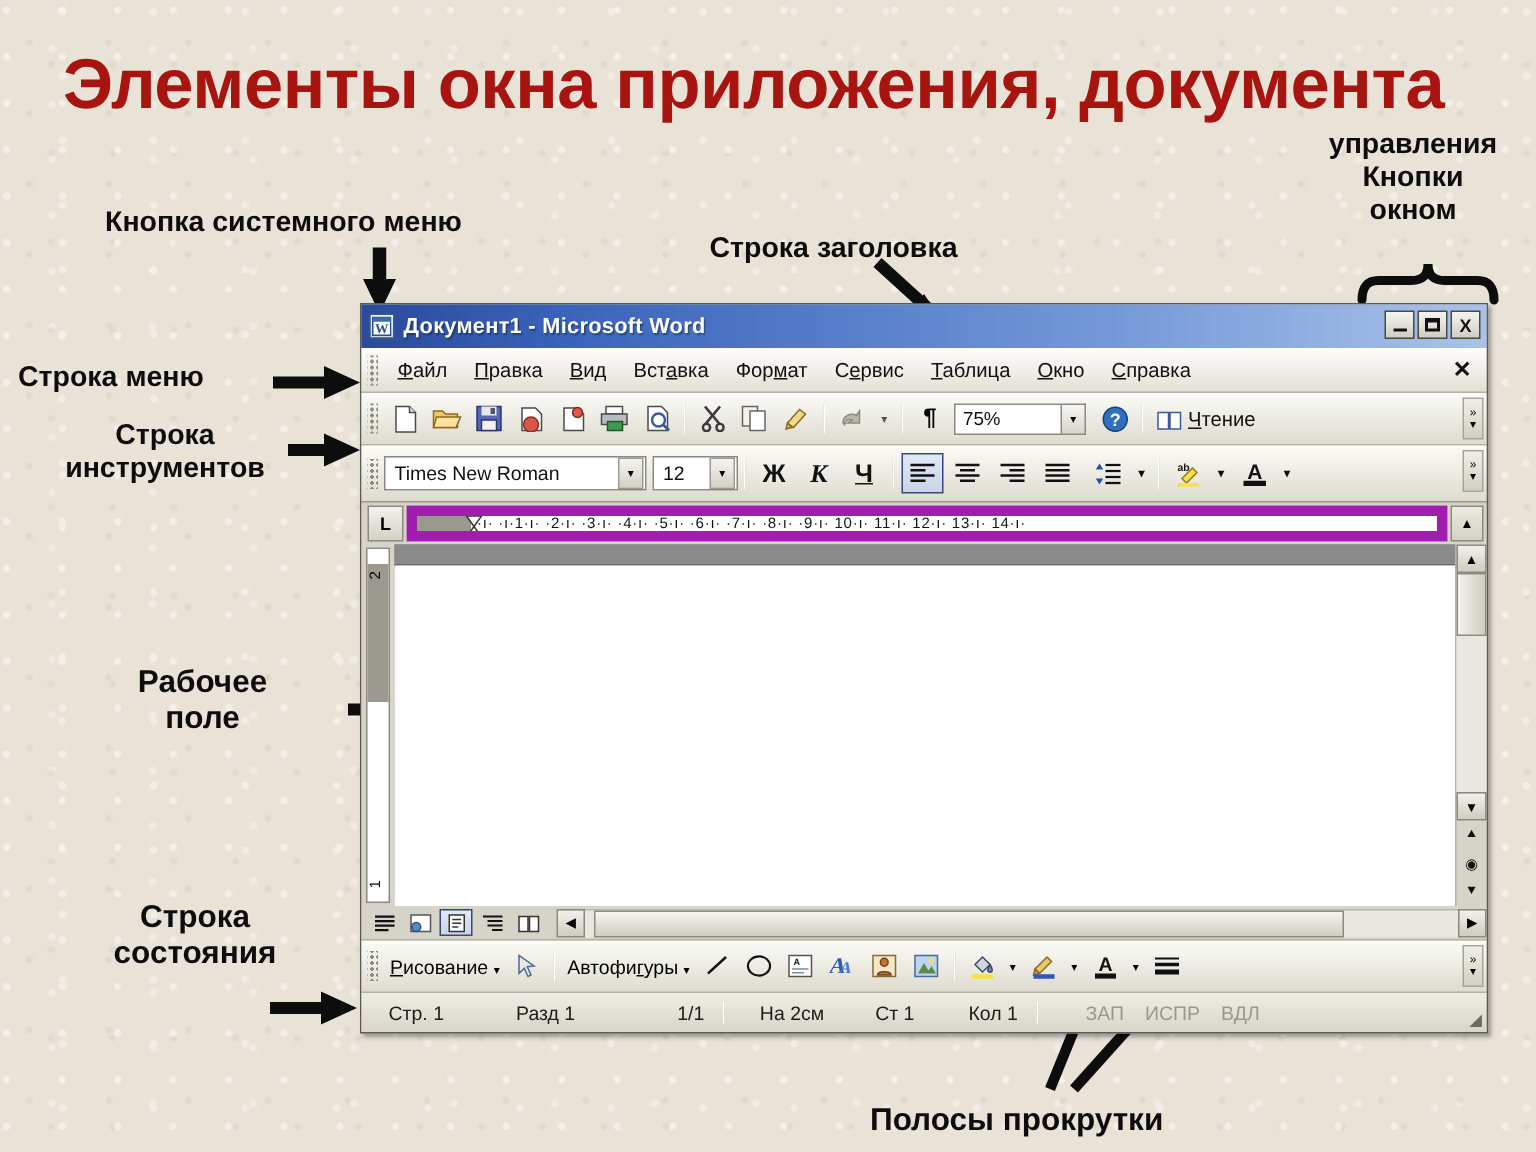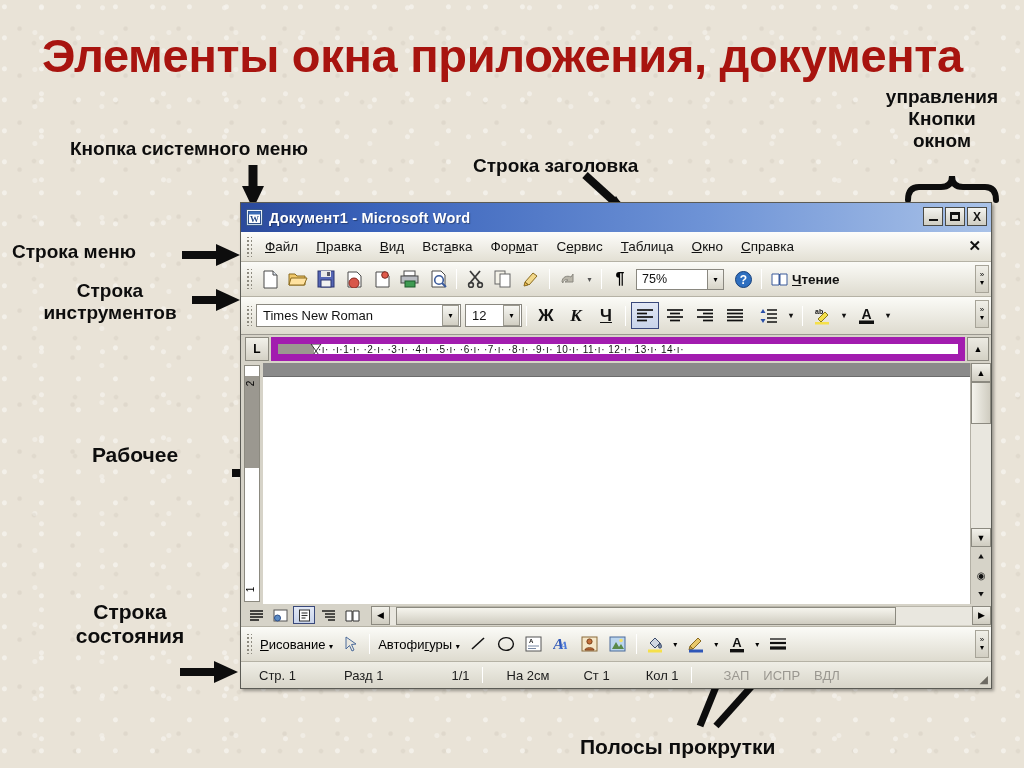--- a/index.html
+++ b/index.html
@@ -96,21 +96,21 @@
   }
   .tbtn{ width:26px;height:26px;display:flex;align-items:center;justify-content:center;margin:0 1px; }
   .tsep{ width:1px;height:20px;background:#a9a69a;margin:0 4px;border-right:1px solid #fff;}
   .zoom-box{
     width:72px;height:21px;background:#fff;border:1px solid #8a8880;
     display:flex;align-items:center;justify-content:flex-start;padding-left:5px;
     font-size:12.5px;color:#111;margin-left:2px;
   }
   .zoom-arrow{ width:16px;height:21px;background:linear-gradient(#f6f6f2,#d8d5c9);
     border:1px solid #8a8880;border-left:none;display:flex;align-items:center;justify-content:center;font-size:8px;}
-  .read-btn{ display:flex;align-items:flex-start;gap:4px;font-size:13px;padding:0 5px;white-space:nowrap;font-weight:bold;}
+  .read-btn{ display:flex;align-items:flex-end;gap:4px;font-size:13px;padding:0 5px;white-space:nowrap;}
   .tb-overflow{ position:absolute;right:2px;top:3px;width:14px;height:28px;
     background:linear-gradient(#f0efe8,#d2cfc3);border:1px solid #a7a498;
     display:flex;flex-direction:column;align-items:center;justify-content:center;font-size:8px;line-height:1;}
 
   
   .fmtbar{
     height:38px;flex:0 0 38px;
     background:linear-gradient(#fbfbf7,#dedbcf);
     border-bottom:1px solid #9b9890;
     display:flex;align-items:center;padding-left:4px;position:relative;
@@ -199,20 +199,21 @@
 
 <div class="lbl" style="left:12px; top:241px; font-size:19px;">Строка меню</div>
 
 <div class="lbl" style="left:0px; top:280px; width:220px; text-align:center; font-size:19px;">
   <div>Строка</div>
   <div>инструментов</div>
 </div>
 
 <div class="lbl" style="left:40px; top:443px; width:190px; text-align:center; font-size:21px;">
   <div>Рабочее</div>
+  <div>поле</div>
 </div>
 
 <div class="lbl" style="left:35px; top:600px; width:190px; text-align:center; font-size:21px;">
   <div>Строка</div>
   <div>состояния</div>
 </div>
 
 <div class="lbl" style="left:580px; top:735px; font-size:21px;">Полосы прокрутки</div>
 
 <svg id="ann" width="1024" height="768" viewBox="0 0 1024 768">
@@ -415,21 +416,21 @@
 
     <div class="tb-overflow">
       <span>»</span>
       <span>▾</span>
     </div>
   </div>
 
   <div class="fmtbar">
     <div class="grip"></div>
 
-    <div class="combo" style="width:205px">
+    <div class="combo" style="width:175px">
       <span class="cv">Times New Roman</span>
       <span class="ca">▾</span>
     </div>
     <div class="combo" style="width:57px;margin-left:4px">
       <span class="cv">12</span>
       <span class="ca">▾</span>
     </div>
 
     <div class="tsep"></div>
 

